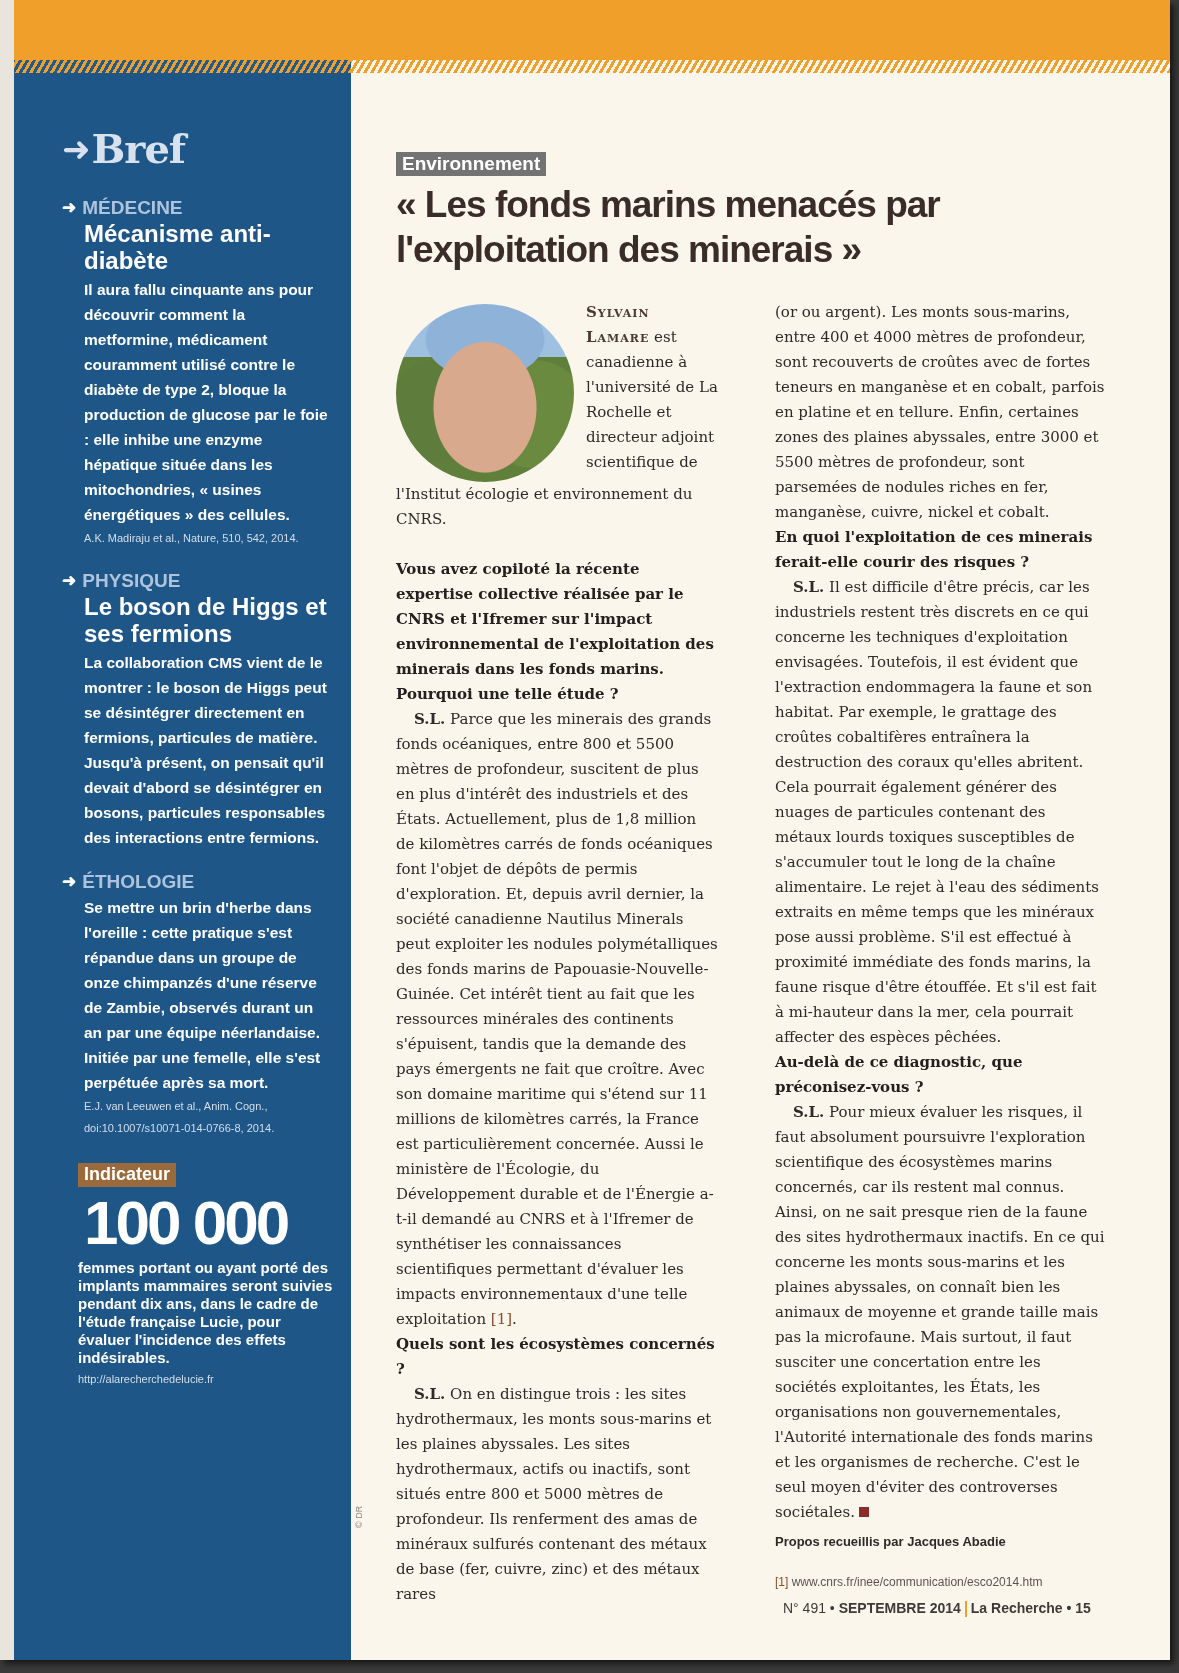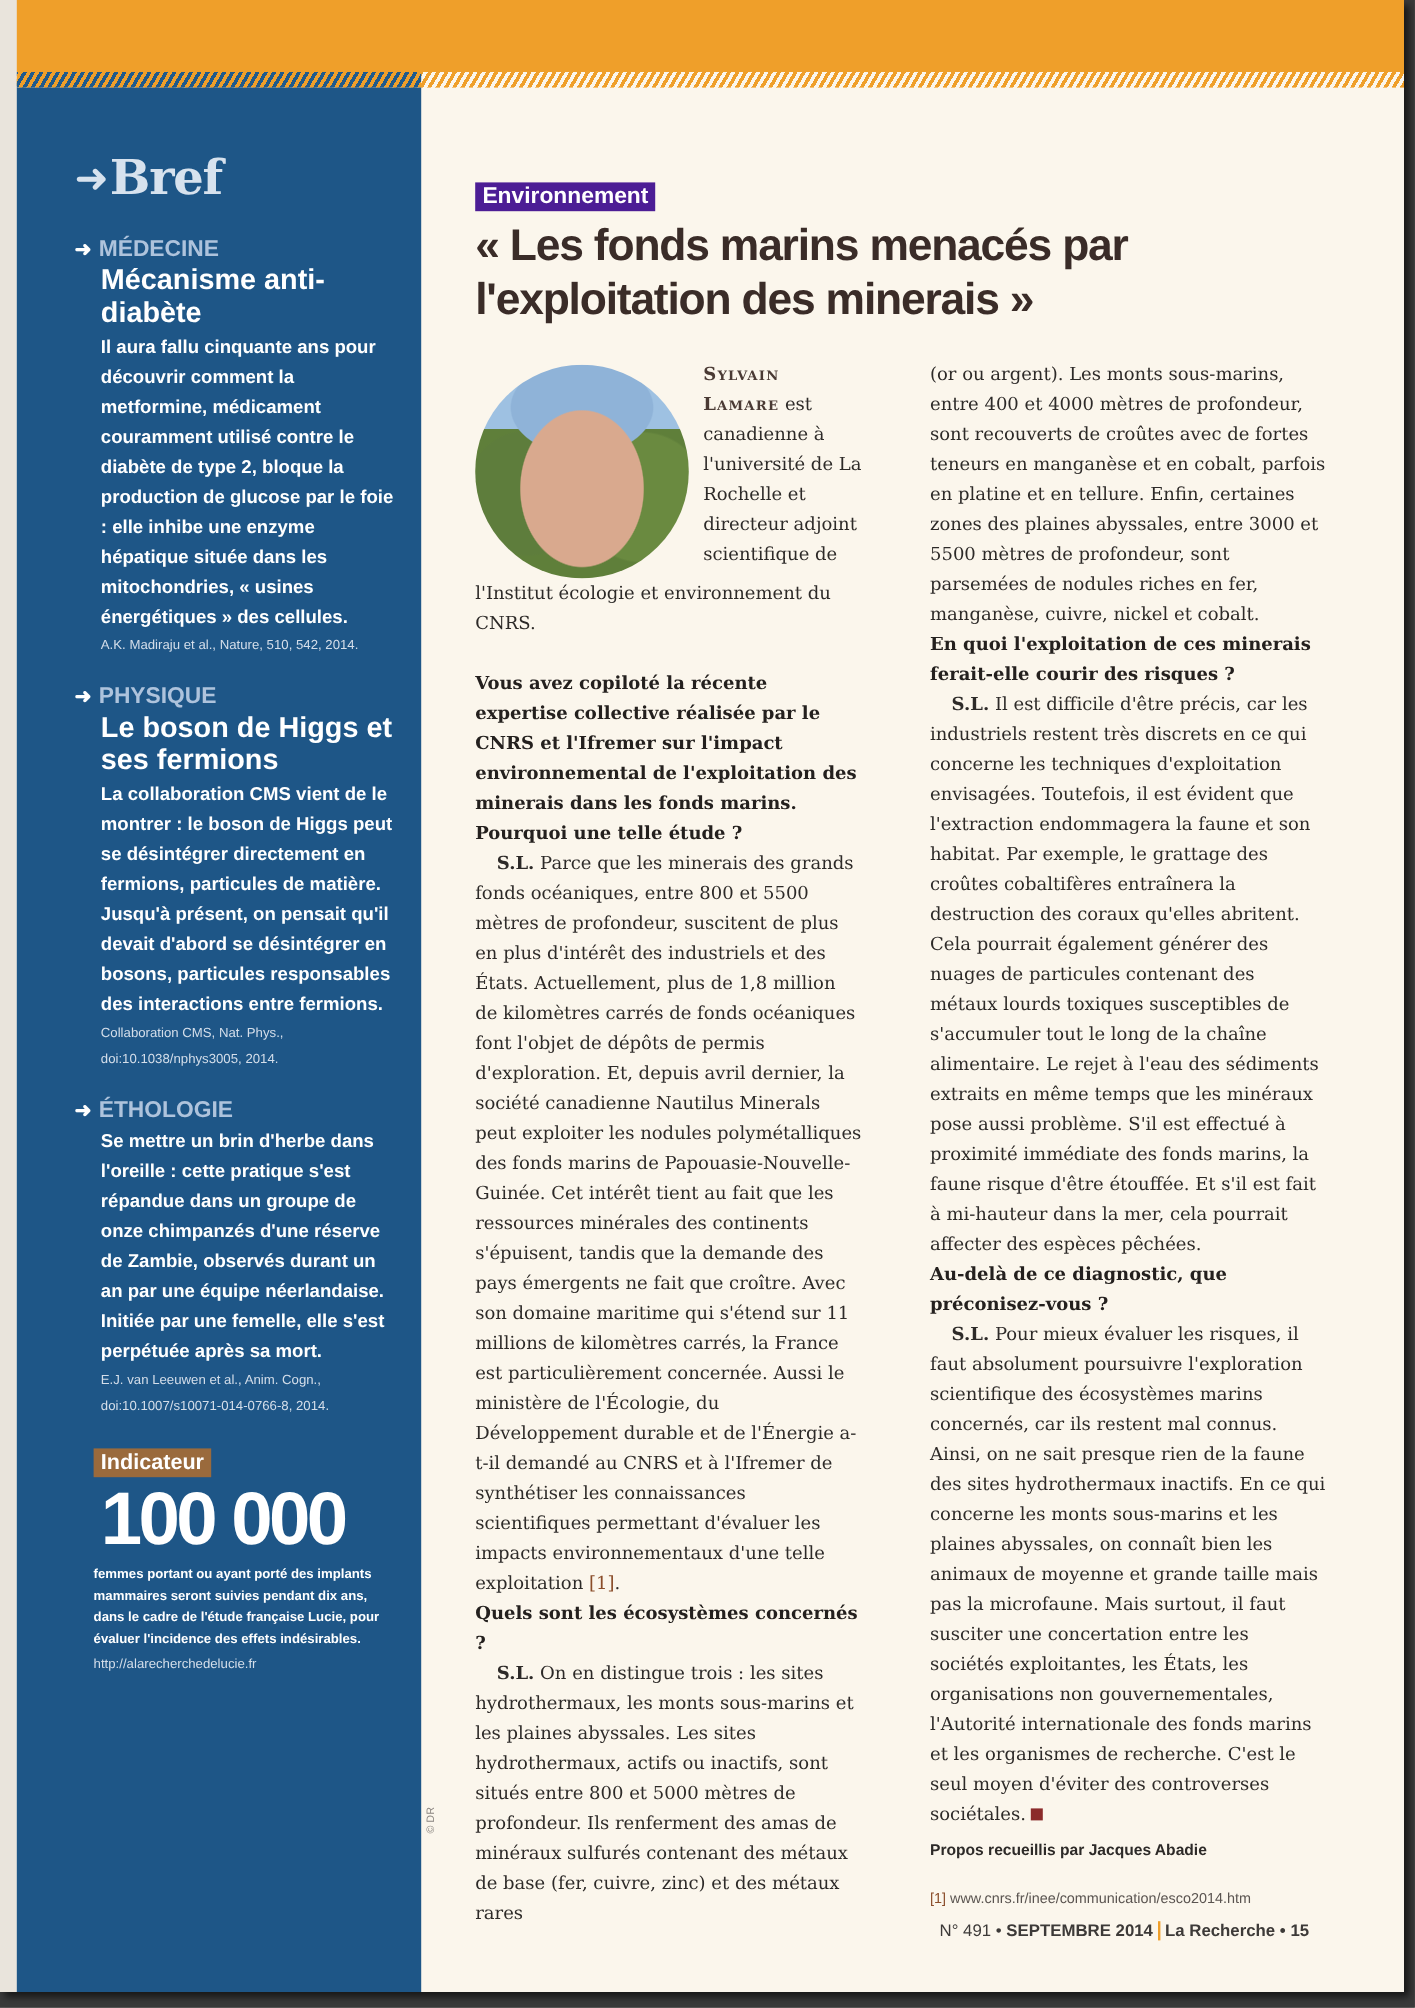--- a/index.html
+++ b/index.html
@@ -62,30 +62,30 @@
   .indic .badge {
     display: inline-block; background: #9a6a3c; color: #fff;
     font-family: "Liberation Sans", sans-serif; font-weight: bold; font-size: 18px;
     padding: 1px 6px 2px 6px;
   }
   .indic .number {
     font-family: "Liberation Sans", sans-serif; font-weight: bold; font-size: 62px;
     line-height: 64px; letter-spacing: -3px; margin: 4px 0 4px 6px;
   }
   .indic .desc {
-    font-family: "Liberation Sans", sans-serif; font-weight: bold; font-size: 11px;
+    font-family: "Liberation Sans", sans-serif; font-weight: bold; font-size: 15px;
     line-height: 18px; white-space: pre-line;
   }
   .indic .link {
     font-family: "Liberation Sans", sans-serif; font-size: 11px; color: #d4deea; margin-top: 6px;
   }
 
   .main { position: absolute; left: 396px; top: 152px; width: 740px; color: #2a2523; }
   .section-tag {
-    display: inline-block; background: #4c1d95; color: #fff;
+    display: inline-block; background: #737373; color: #fff;
     font-family: "Liberation Sans", sans-serif; font-weight: bold; font-size: 19px;
     padding: 0 6px; line-height: 24px;
   }
   .title {
     font-family: "Liberation Sans", sans-serif; font-size: 37px; line-height: 45px;
     color: #3a2c28; margin-top: 6px; letter-spacing: -1px;
   }
 
   .cols { position: absolute; top: 148px; left: 0; width: 740px; }
   .col { position: absolute; top: 0; width: 322px; font-family: "DejaVu Serif", serif; font-size: 15px; line-height: 25px; color: #2d2a28; }
@@ -155,21 +155,20 @@
       <div class="ref">A.K. Madiraju et al., Nature, 510, 542, 2014.</div>
     </div>
 
     <div class="brief">
       <div class="cat">
           <span class="arrow">➜</span>
           <span>PHYSIQUE</span>
         </div>
       <div class="headline">Le boson de Higgs et ses fermions</div>
       <div class="body">La collaboration CMS vient de le montrer : le boson de Higgs peut se désintégrer directement en fermions, particules de matière. Jusqu'à présent, on pensait qu'il devait d'abord se désintégrer en bosons, particules responsables des interactions entre fermions.</div>
-      <div class="ref">Collaboration CMS, Nat. Phys., doi:10.1038/nphys3005, 2014.</div>
     </div>
 
     <div class="brief">
       <div class="cat">
           <span class="arrow">➜</span>
           <span>ÉTHOLOGIE</span>
         </div>
       <div class="body">Se mettre un brin d'herbe dans l'oreille : cette pratique s'est répandue dans un groupe de onze chimpanzés d'une réserve de Zambie, observés durant un an par une équipe néerlandaise. Initiée par une femelle, elle s'est perpétuée après sa mort.</div>
       <div class="ref">E.J. van Leeuwen et al., Anim. Cogn., doi:10.1007/s10071-014-0766-8, 2014.</div>
     </div>

